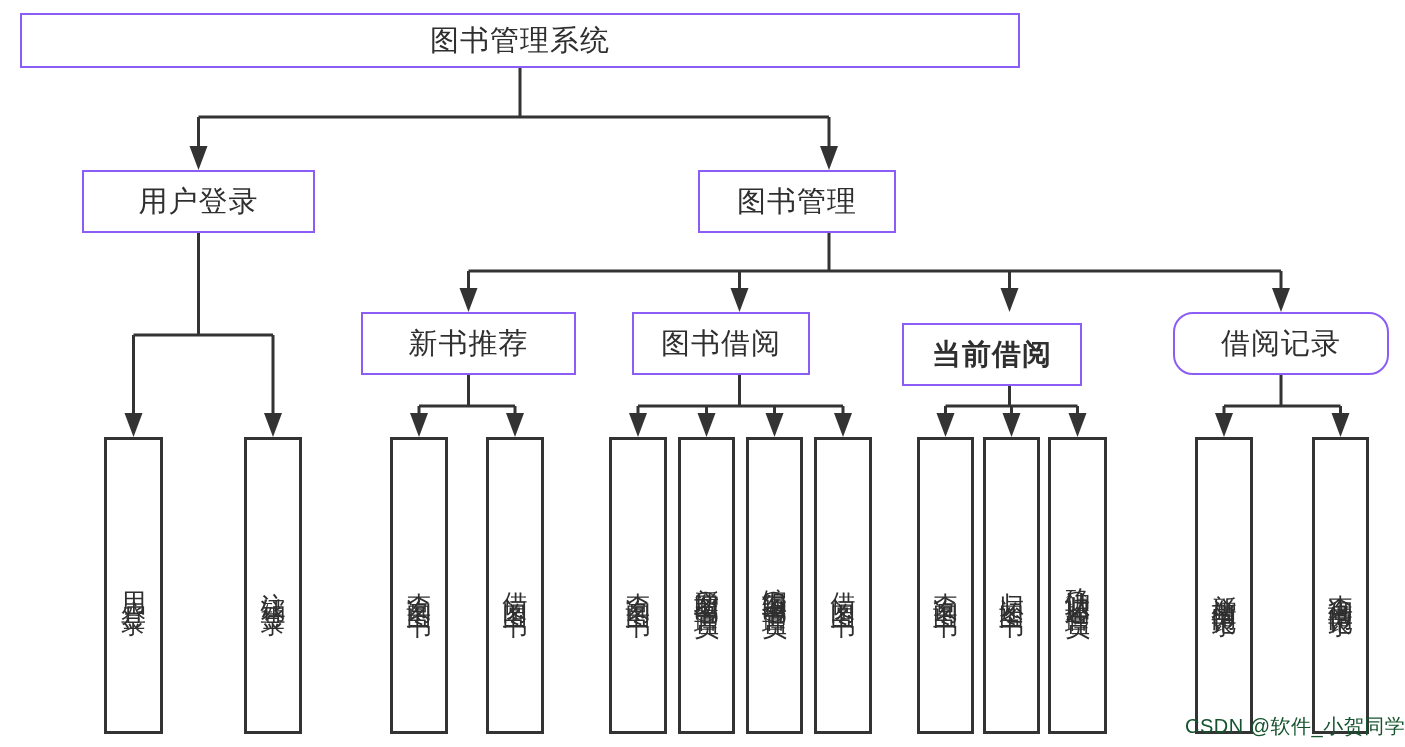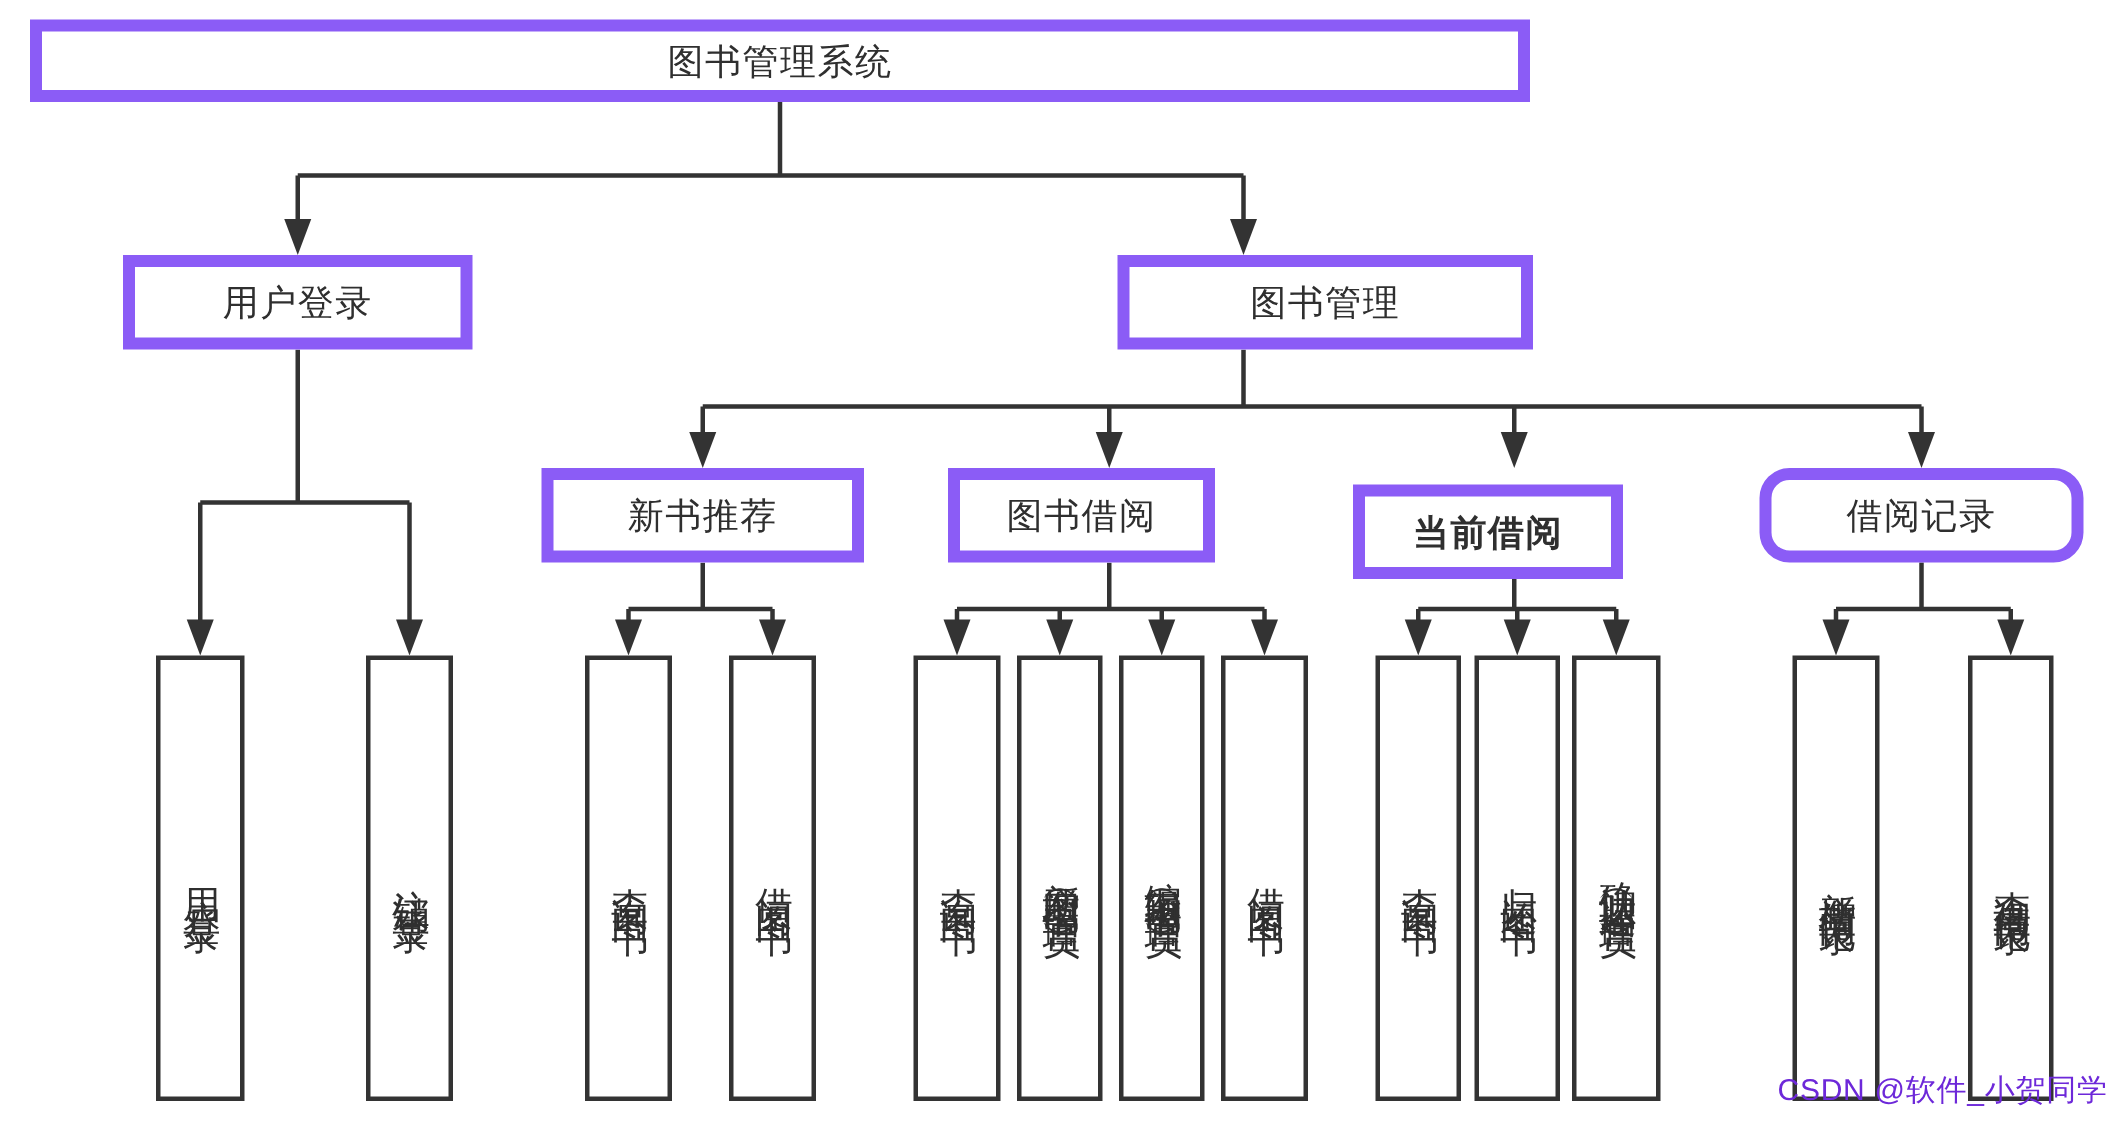--- a/index.html
+++ b/index.html
@@ -4,57 +4,57 @@
 <style>
   html,body{margin:0;padding:0;background:#ffffff;}
   #canvas{
     position:relative;width:1405px;height:747px;background:#ffffff;overflow:hidden;
     font-family:"Liberation Sans","DejaVu Sans",sans-serif;color:#2f2f2f;
   }
   #connectors{position:absolute;left:0;top:0;width:1405px;height:747px;z-index:0;}
   .ln{stroke:#333333;stroke-width:3;fill:none;}
   .ar{fill:#333333;stroke:none;}
   .node{
-    position:absolute;box-sizing:border-box;border:8px solid #8b5cf6;background:#ffffff;
+    position:absolute;box-sizing:border-box;border:2px solid #8b5cf6;background:#ffffff;
     display:flex;align-items:center;justify-content:center;z-index:1;
-    font-size:24px;letter-spacing:1px;white-space:nowrap;
+    font-size:29px;letter-spacing:1px;white-space:nowrap;
   }
   .vbox{
     position:absolute;box-sizing:border-box;border:3px solid #333333;background:#ffffff;
     display:flex;align-items:center;justify-content:center;z-index:1;top:437px;height:297px;
   }
   .vtext{
     writing-mode:vertical-rl;text-orientation:mixed;
     font-size:25px;letter-spacing:7px;line-height:1;white-space:nowrap;
   }
   .vtext.tight{letter-spacing:4px;}
   
   #root  {left:20px;  top:13px;  width:1000px;height:55px;}
   #n-user{left:82px;  top:170px; width:233px; height:63px;}
-  #n-mgmt{left:745px; top:170px; width:277px; height:63px;}
+  #n-mgmt{left:698px; top:170px; width:198px; height:63px;}
   #n-nb  {left:361px; top:312px; width:215px; height:63px;}
   #n-bb  {left:632px; top:312px; width:178px; height:63px;}
   #n-cb  {left:902px; top:323px; width:180px; height:63px;font-weight:bold;}
   #n-br  {left:1173px;top:312px; width:216px; height:63px;border-radius:20px;}
   #l-user  {left:104px; width:59px;}
   #l-logout{left:244px; width:58px;}
   #l-nb1{left:390px;width:58px;}
   #l-nb2{left:486px;width:58px;}
   #l-bb1{left:609px;width:58px;}
   #l-bb2{left:678px;width:57px;}
   #l-bb3{left:746px;width:57px;}
   #l-bb4{left:814px;width:58px;}
   #l-cb1{left:917px;width:57px;}
   #l-cb2{left:983px;width:57px;}
   #l-cb3{left:1048px;width:59px;}
   #l-br1{left:1195px;width:58px;}
   #l-br2{left:1312px;width:57px;}
   #watermark{
     position:absolute;left:1185px;top:713px;z-index:5;
-    font-size:20px;color:#6d28d9;letter-spacing:0.5px;white-space:nowrap;
+    font-size:20px;color:#14532d;letter-spacing:0.5px;white-space:nowrap;
   }
 </style>
 </head>
 <body>
 
 <div id="canvas">
 
   <svg id="connectors" viewBox="0 0 1405 747" xmlns="http://www.w3.org/2000/svg">
     <path class="ln" d="M520,68 V117 M198.5,117 H829 M198.5,117 V147 M829,117 V147"></path>
     <path class="ln" d="M198.5,233 V335 M133.5,335 H273 M133.5,335 V414 M273,335 V414"></path>

